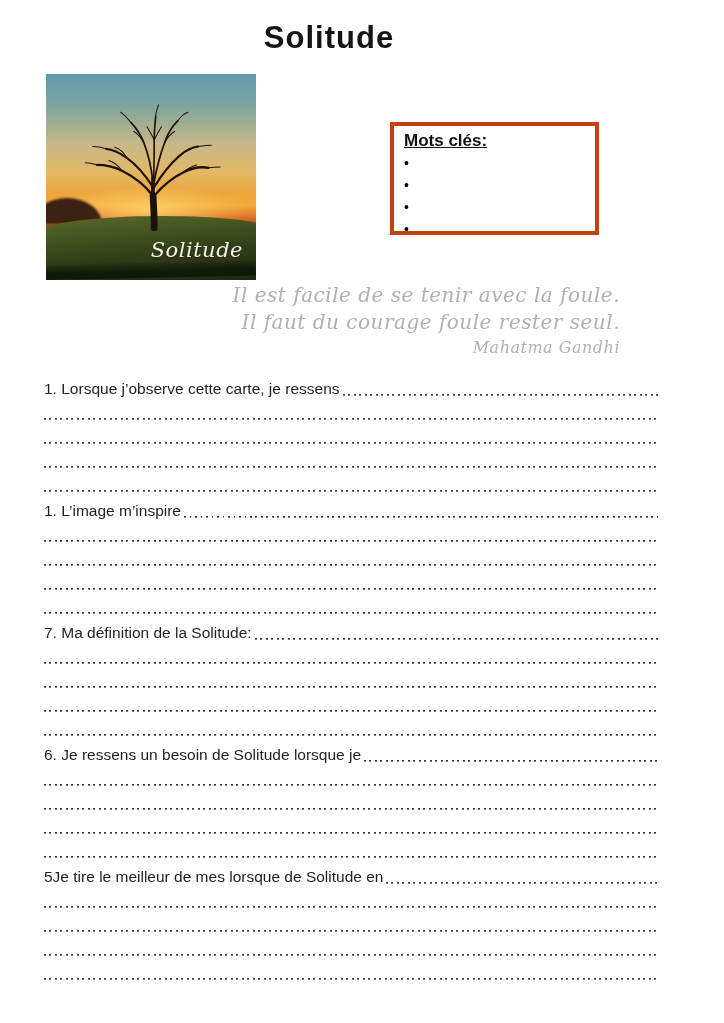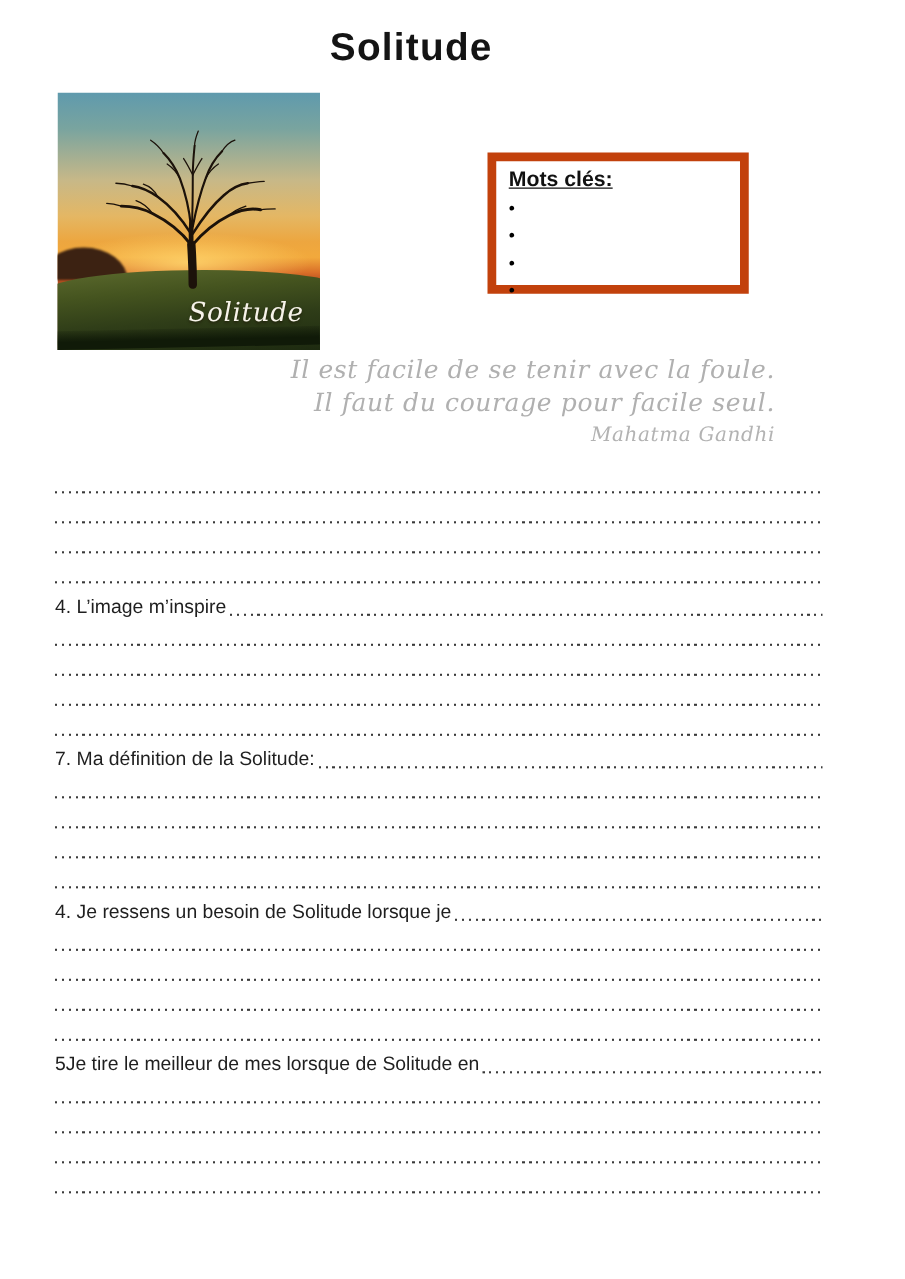--- a/index.html
+++ b/index.html
@@ -46,21 +46,21 @@
   .photo .caption{
     position:absolute;right:13px;bottom:18px;
     font-family:"DejaVu Serif",serif;font-style:italic;
     font-size:21px;color:#f7f3ea;letter-spacing:.5px;
     text-shadow:0 1px 2px rgba(30,20,5,.55);
   }
 
   
   .kwbox{
     position:absolute;left:390px;top:122px;width:209px;height:113px;
-    border:7px solid #c2410c;background:#fff;box-sizing:border-box;padding:5px 10px;
+    border:4px solid #c2410c;background:#fff;box-sizing:border-box;padding:5px 10px;
   }
   .kwhead{
     font-size:17px;font-weight:700;text-decoration:underline;color:#111;
   }
   .kwbullet{
     font-size:14px;line-height:20px;color:#000;margin-top:2px;
   }
 
   
   .quote{
@@ -141,54 +141,58 @@
     <div>
         <div class="kwbullet">•</div>
         <div class="kwbullet">•</div>
         <div class="kwbullet">•</div>
         <div class="kwbullet">•</div>
       </div>
   </div>
 
   <div class="quote">
     <div>Il est facile de se tenir avec la foule.</div>
-    <div>Il faut du courage pour facile seul.</div>
+    <div>Il faut du courage foule rester seul.</div>
   </div>
   <div class="attrib">Mahatma Gandhi</div>
 
   <div class="questions">
       <div class="qblock">
-        <div class="aline"></div>
-        <div class="aline"></div>
-        <div class="aline"></div>
-        <div class="aline"></div>
-      </div>
-      <div class="qblock">
-        <div class="qrow">
-          <span class="qlabel">4. L’image m’inspire</span>
+        <div class="qrow">
+          <span class="qlabel">1. Lorsque j’observe cette carte, je ressens</span>
+          <span class="leader"></span>
+        </div>
+        <div class="aline"></div>
+        <div class="aline"></div>
+        <div class="aline"></div>
+        <div class="aline"></div>
+      </div>
+      <div class="qblock">
+        <div class="qrow">
+          <span class="qlabel">1. L’image m’inspire</span>
           <span class="leader"></span>
         </div>
         <div class="aline"></div>
         <div class="aline"></div>
         <div class="aline"></div>
         <div class="aline"></div>
       </div>
       <div class="qblock">
         <div class="qrow">
           <span class="qlabel">7. Ma définition de la Solitude:</span>
           <span class="leader"></span>
         </div>
         <div class="aline"></div>
         <div class="aline"></div>
         <div class="aline"></div>
         <div class="aline"></div>
       </div>
       <div class="qblock">
         <div class="qrow">
-          <span class="qlabel">4. Je ressens un besoin de Solitude lorsque je</span>
+          <span class="qlabel">6. Je ressens un besoin de Solitude lorsque je</span>
           <span class="leader"></span>
         </div>
         <div class="aline"></div>
         <div class="aline"></div>
         <div class="aline"></div>
         <div class="aline"></div>
       </div>
       <div class="qblock">
         <div class="qrow">
           <span class="qlabel">5Je tire le meilleur de mes lorsque de Solitude en</span>

